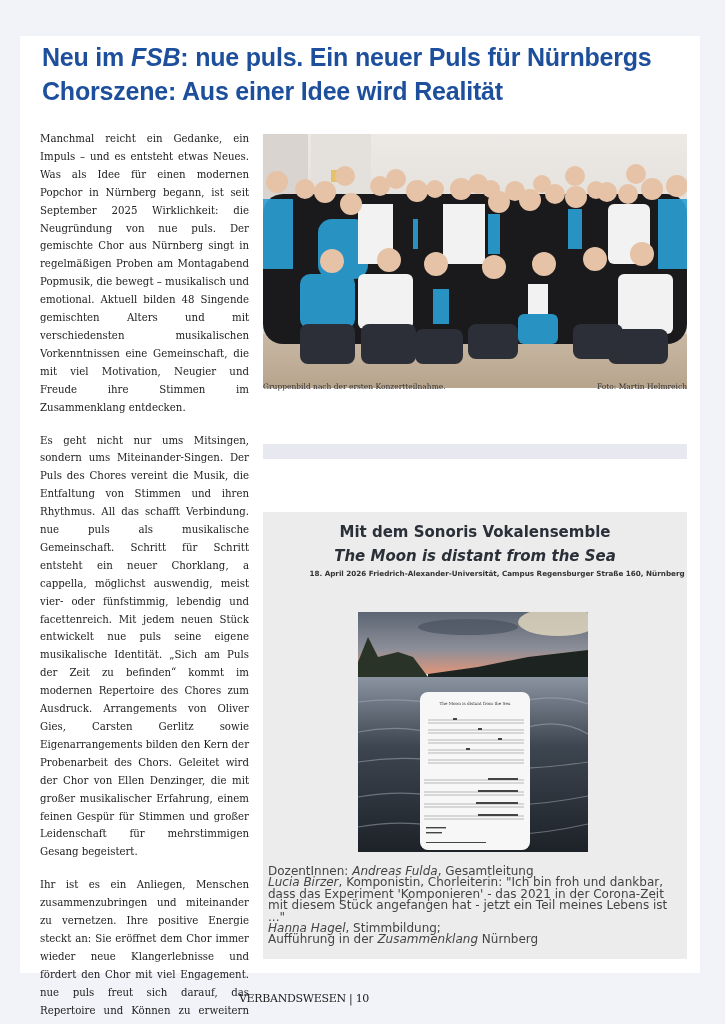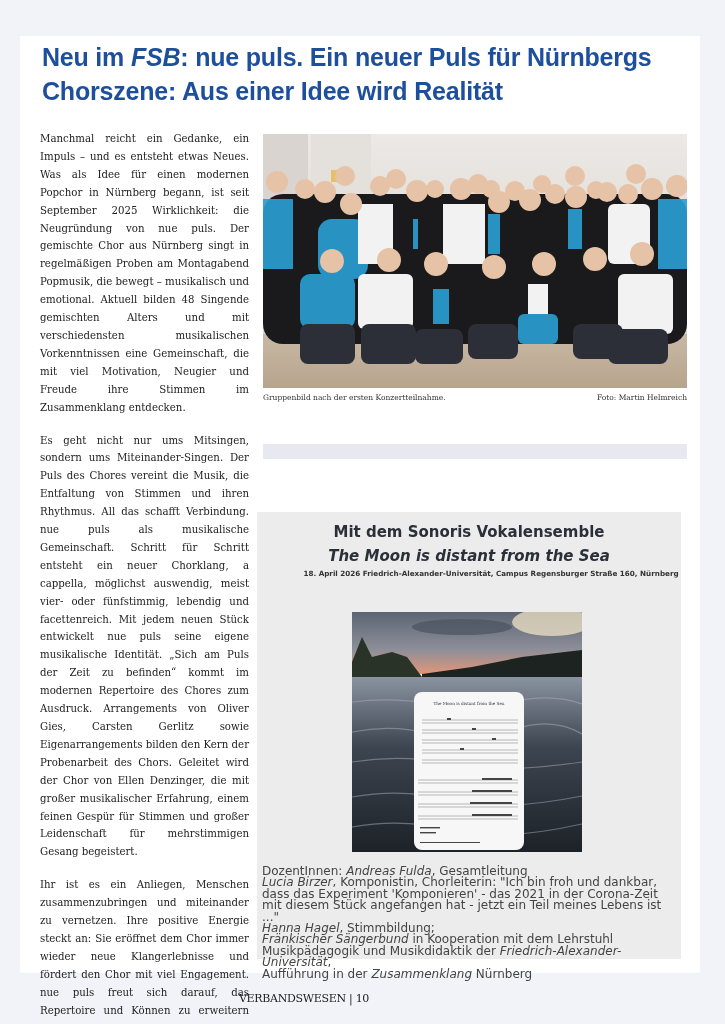--- a/index.html
+++ b/index.html
@@ -3,23 +3,23 @@
 <meta charset="utf-8">
 <style>
   html, body { margin:0; padding:0; }
   body { width:725px; height:1024px; background:#f2f3f8; position:relative; overflow:hidden; font-family:"DejaVu Serif", serif; }
   .card { position:absolute; left:20px; top:36px; width:680px; height:937px; background:#ffffff; }
   .title { position:absolute; left:22px; top:4px; width:640px; font-family:"Liberation Sans", sans-serif; font-weight:bold; font-size:25px; line-height:34px; color:#1d4f9c; letter-spacing:-0.2px; }
   .title em { font-style:italic; }
   .col-left { position:absolute; left:20px; top:94px; width:209px; font-family:"DejaVu Serif", serif; font-size:10.2px; line-height:17.9px; color:#222; }
   .col-left p { margin:0 0 15px 0; text-align:justify; hyphens:auto; }
   .photo { position:absolute; left:243px; top:98px; width:424px; height:254px; overflow:hidden; background:#cdc6bc; }
-  .caption { position:absolute; left:243px; top:357px; width:424px; font-size:7.5px; color:#333; display:flex; justify-content:space-between; }
+  .caption { position:absolute; left:243px; top:346px; width:424px; font-size:7.5px; color:#333; display:flex; justify-content:space-between; }
   .band { position:absolute; left:243px; top:408px; width:424px; height:15px; background:#e8e9f0; }
-  .flyer { position:absolute; left:237px; top:476px; width:424px; height:447px; background:#ececec; }
+  .flyer { position:absolute; left:243px; top:476px; width:424px; height:447px; background:#ececec; }
   .fl-h { text-align:center; font-family:"DejaVu Sans", sans-serif; font-weight:bold; font-size:15px; line-height:24px; color:#2a2f38; margin-top:8px; }
   .fl-h .it { font-style:italic; }
   .fl-sub { text-align:center; font-family:"DejaVu Sans", sans-serif; font-weight:bold; font-size:7.2px; color:#333; margin-top:1px;padding-left:44px; }
   .fl-img { position:absolute; left:95px; top:100px; width:230px; height:240px; overflow:hidden; }
   .fl-text { position:absolute; left:5px; top:354px; width:414px; font-family:"DejaVu Sans", sans-serif; font-size:12px; line-height:11.4px; color:#444; }
   .fl-text i { font-style:italic; }
   .footer { position:absolute; left:0; width:608px; top:992px; text-align:center; font-family:"DejaVu Serif", serif; font-size:11px; color:#222; letter-spacing:-0.3px; }
 </style>
 </head>
 <body>
@@ -195,19 +195,18 @@
             <rect x="68" y="220" width="16" height="1.4"></rect>
           <rect x="68" y="230" width="60" height="1"></rect>
         </g>
       </svg>
     </div>
 
     <div class="fl-text">
       <div><span>DozentInnen: </span><i>Andreas Fulda</i><span>, Gesamtleitung</span></div>
       <div><i>Lucia Birzer</i><span>, Komponistin, Chorleiterin: "Ich bin froh und dankbar, dass das Experiment 'Komponieren' - das 2021 in der Corona-Zeit mit diesem Stück angefangen hat - jetzt ein Teil meines Lebens ist ..."</span></div>
       <div><i>Hanna Hagel</i><span>, Stimmbildung;</span></div>
-      <div><i>Fränkischer Sängerbund</i><span> in Kooperation mit dem Lehrstuhl Musikpädagogik und Musikdidaktik der </span><i>Friedrich-Alexander-Universität</i><span>,</span></div>
       <div><span>Aufführung in der </span><i>Zusammenklang</i><span> Nürnberg</span></div>
     </div>
   </div>
 </div>
 
 <div class="footer">VERBANDSWESEN | 10</div>
 
 </body></html>

